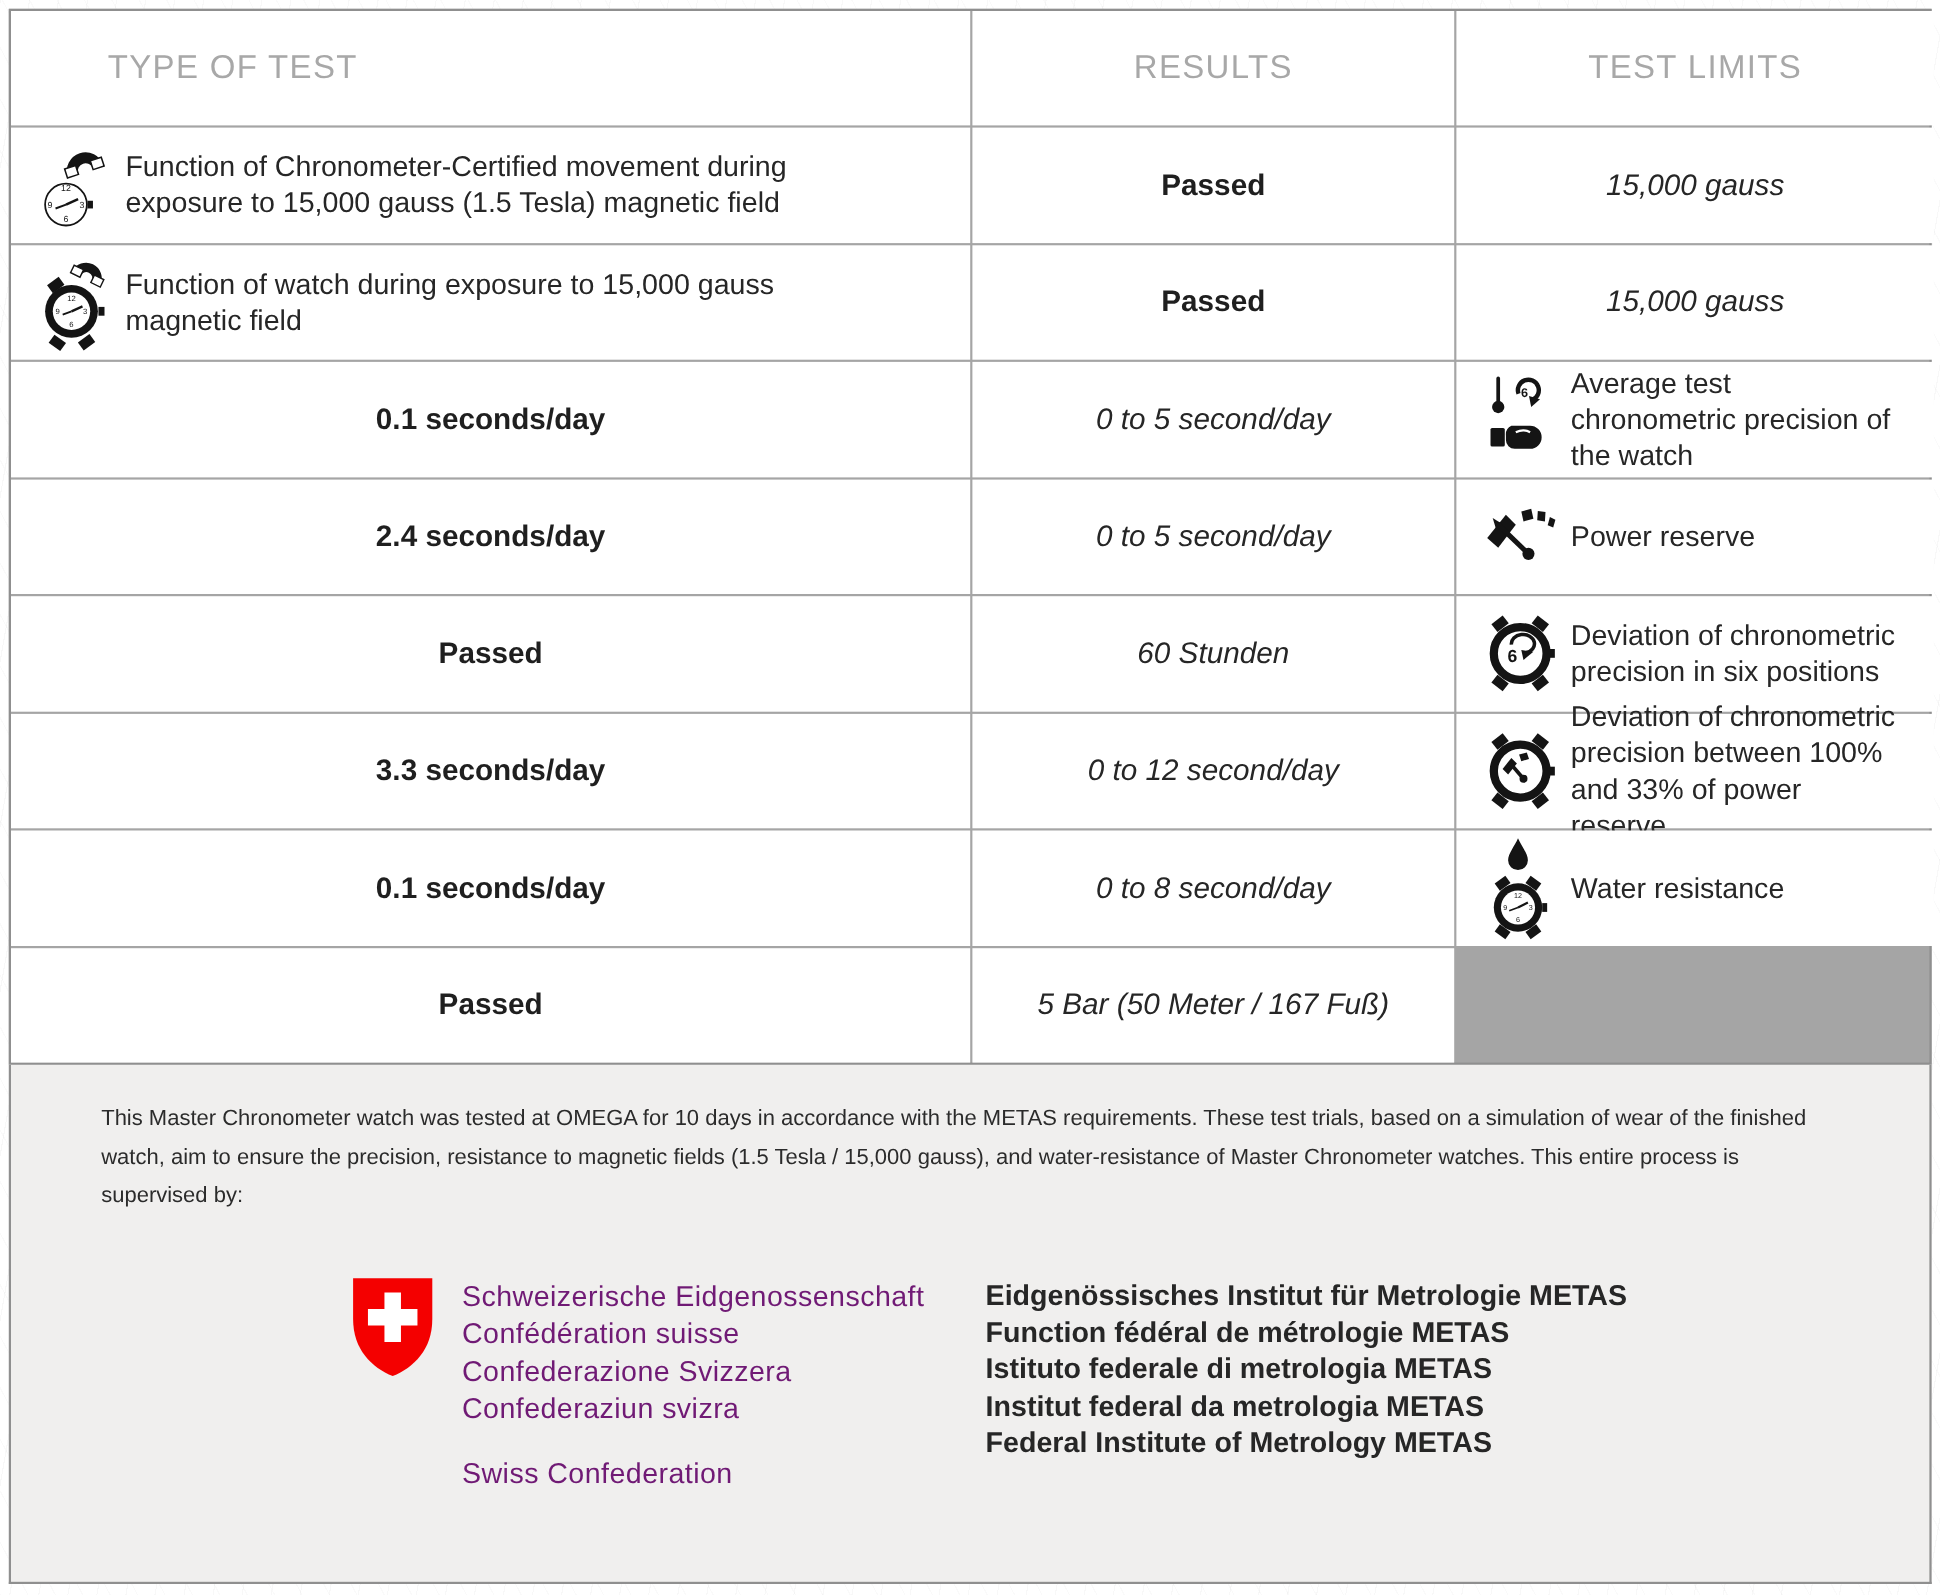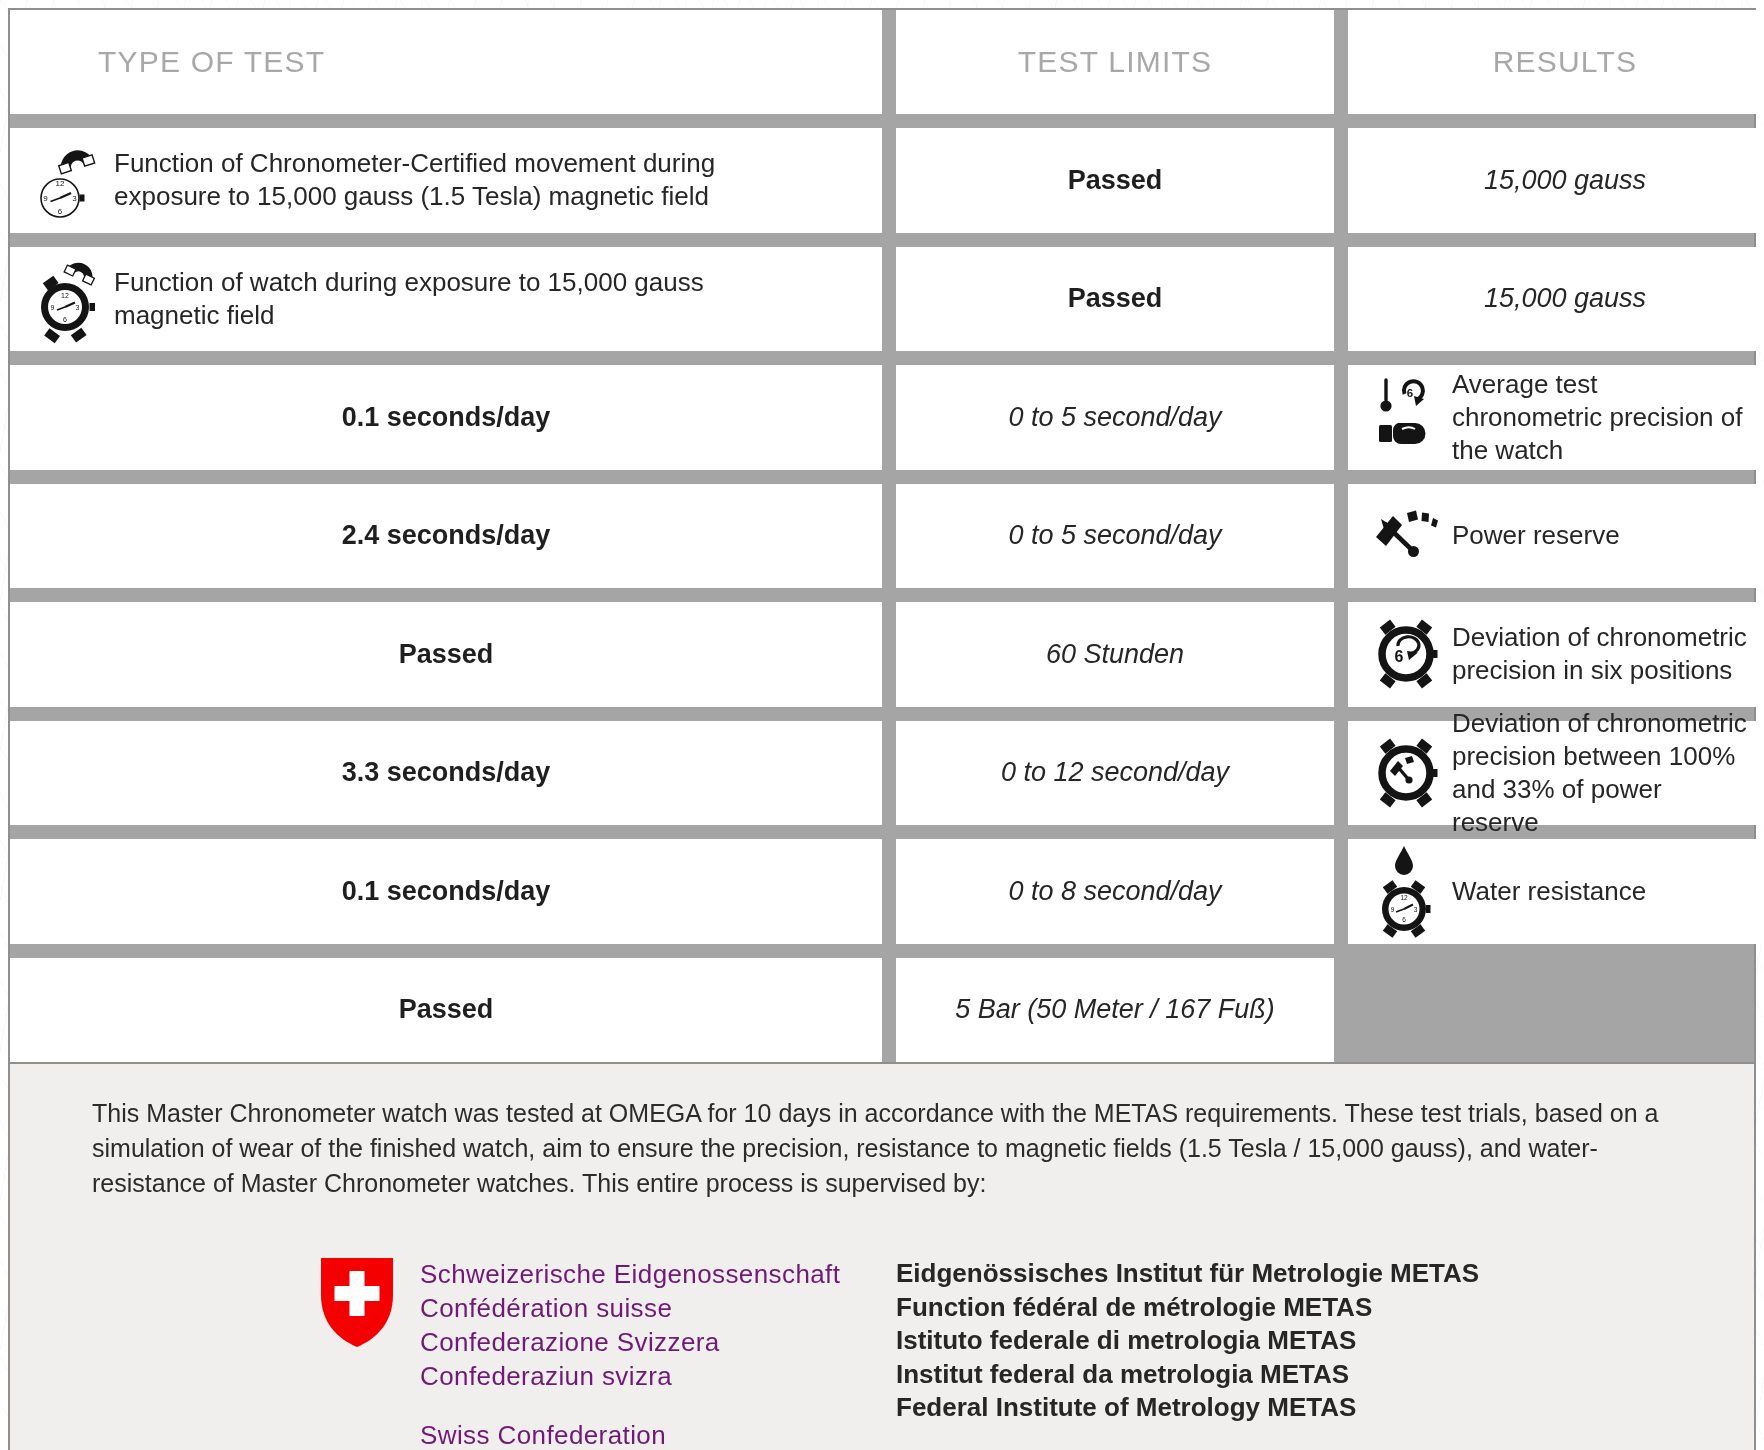--- a/index.html
+++ b/index.html
@@ -16,21 +16,21 @@
     overflow:hidden;
   }
   .sheet{
     position:absolute;left:8px;top:8px;width:1748px;
   }
   
   .cert-table{
     display:grid;
     grid-template-columns:872px 438px 434px;
     grid-template-rows:104px repeat(8,104.5px);
-    gap:14px;
+    gap:2px;
     background:#a5a5a5;
     border:2px solid #8f8f8f;
     box-sizing:border-box;
   }
   .cell{background:#fff;box-sizing:border-box;}
   .hcell{
     display:flex;align-items:center;justify-content:center;
     color:#a8a8a8;font-size:30px;letter-spacing:1.2px;
   }
   .hcell.first{justify-content:flex-start;padding-left:88px;}
@@ -58,21 +58,21 @@
   
   .cert-footer{
     background:#f0efee;
     border:2px solid #8f8f8f;border-top:none;
     box-sizing:border-box;
     height:472px;
     padding:32px 0 0 82px;
   }
   .footer-paragraph{
     width:1572px;
-    color:#2b2b2b;font-size:25px;line-height:35px;
+    color:#2b2b2b;font-size:20px;line-height:35px;
   }
   .logo-row{
     display:flex;
     margin-top:56px;
     margin-left:228px;
   }
   .shield-box{width:74px;flex:none;}
   .swiss-block{
     width:476px;flex:none;
     margin-left:26px;
@@ -88,24 +88,24 @@
 
 <div class="page">
   <div class="sheet">
 
     <div class="cert-table">
 
       <div class="cell hcell first">
           <span>TYPE OF TEST</span>
         </div>
       <div class="cell hcell">
+          <span>RESULTS</span>
+        </div>
+      <div class="cell hcell">
           <span>TEST LIMITS</span>
-        </div>
-      <div class="cell hcell">
-          <span>RESULTS</span>
         </div>
 
       <div class="cell tcell">
         <span class="icon-box">
           <svg class="icon" width="64" height="96" viewBox="0 0 64 96">
             <g transform="rotate(-18 38 24)">
               <path class="stroke" d="M26 36 A12 12 0 1 1 50 36" stroke-width="10"></path>
               <rect x="20.5" y="28.5" width="10.5" height="8.5" fill="#fff" stroke="#141414" stroke-width="1.4"></rect>
               <rect x="45" y="28.5" width="10.5" height="8.5" fill="#fff" stroke="#141414" stroke-width="1.4"></rect>
             </g>

